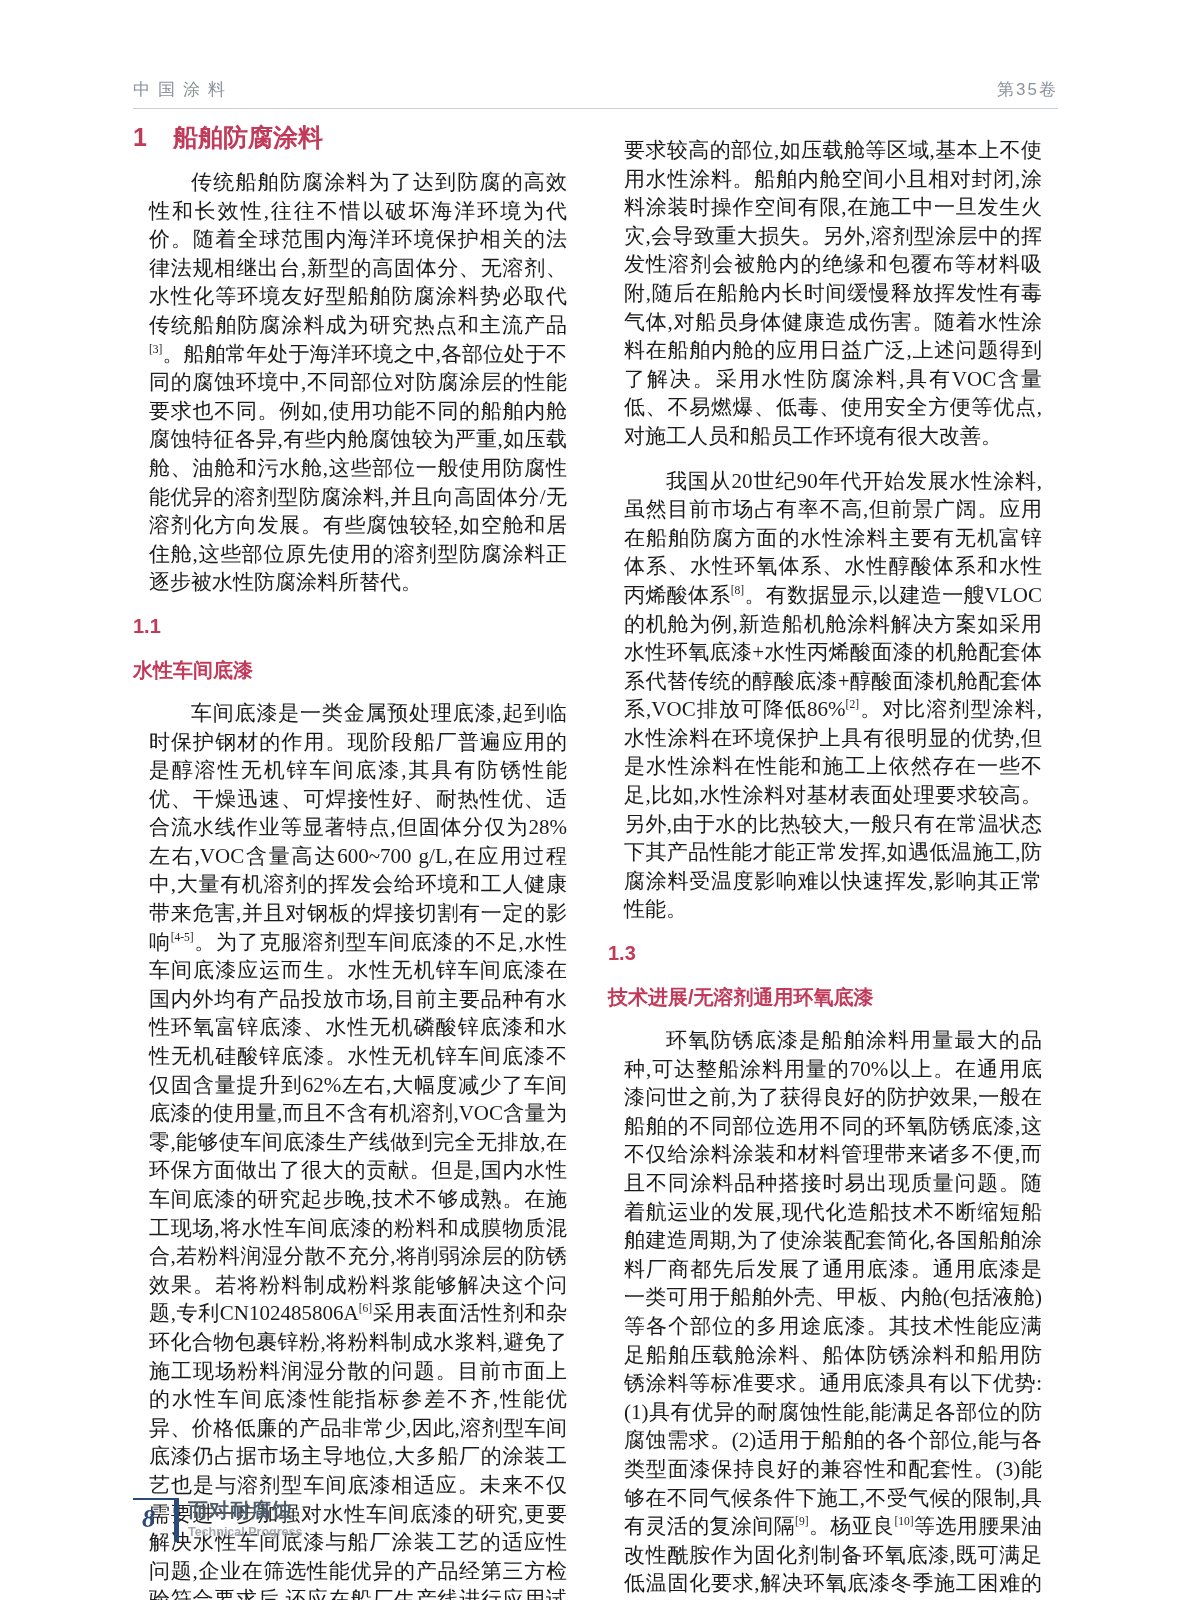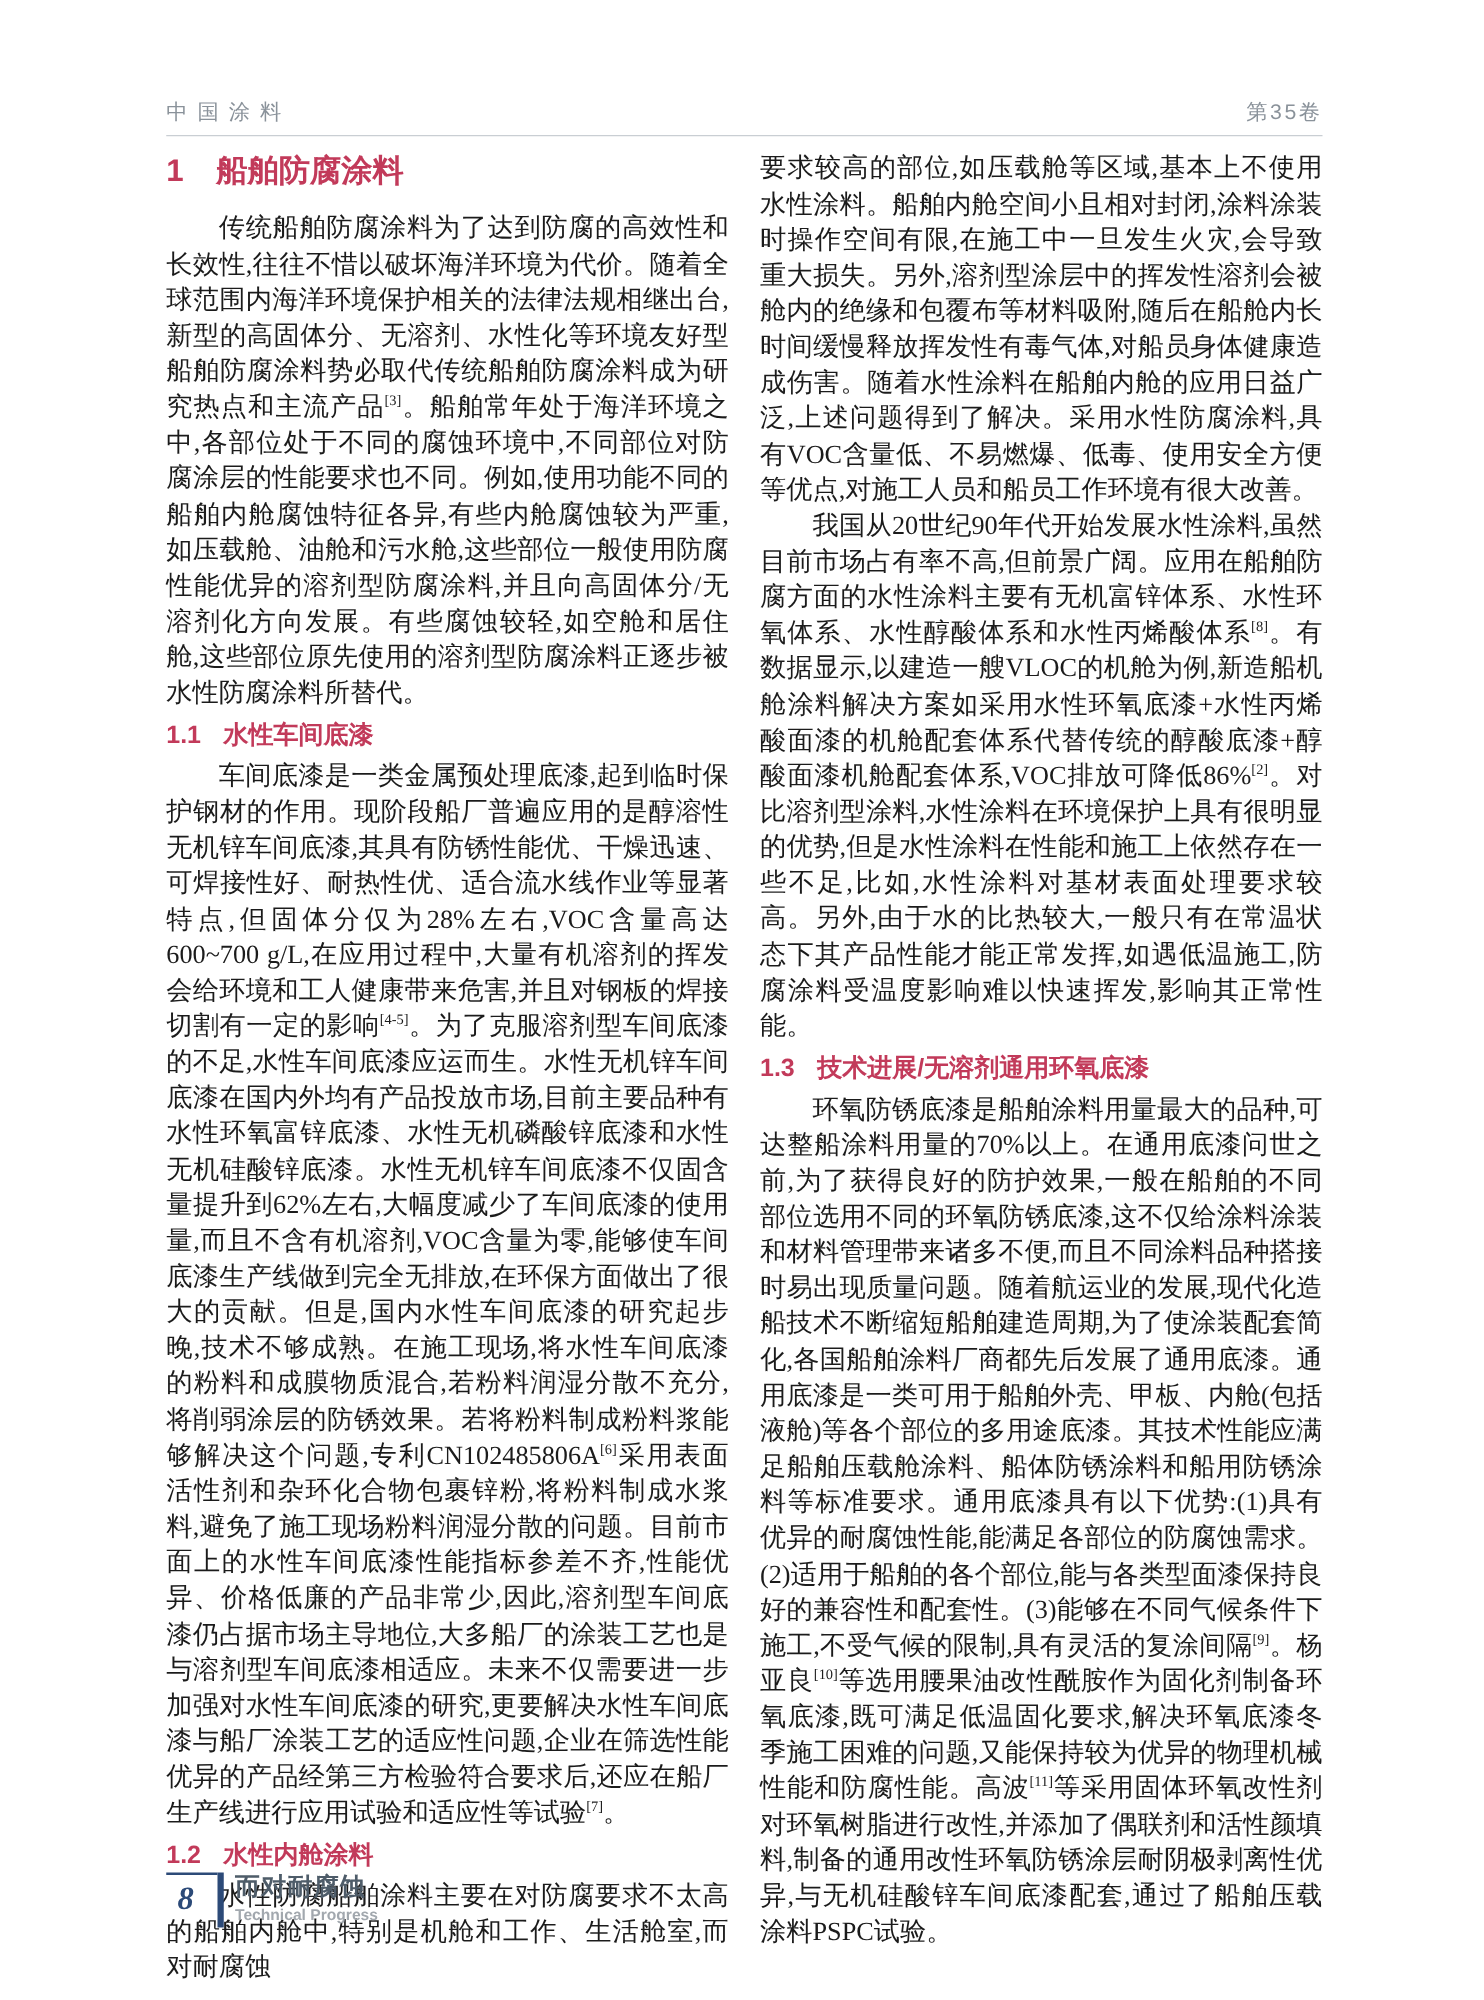--- a/index.html
+++ b/index.html
@@ -34,26 +34,27 @@
     font-weight:bold;font-size:25px;line-height:30px;
     color:#c23a5a;
     margin:2px 0 16px 0;
   }
   .sec-h2{
     display:flex;align-items:baseline;gap:18px;
     font-family:"Liberation Sans","DejaVu Sans",sans-serif;
     font-weight:bold;font-size:20px;line-height:26px;
     color:#c23a5a;
     margin:7px 0 5px 0;
+    flex-direction:column;
   }
   .para{
     font-size:21px;line-height:28.6px;
     text-align:justify;
     text-indent:2em;
-    margin:0;
+    margin:16px;
   }
   .para.cont{text-indent:0;}
   .para sup{font-size:0.55em;line-height:0;vertical-align:super;}
   
   .page-footer{
     position:absolute;left:133px;top:1498px;
     display:flex;align-items:flex-start;
   }
   .pf-num-box{
     position:relative;width:41px;height:44px;

